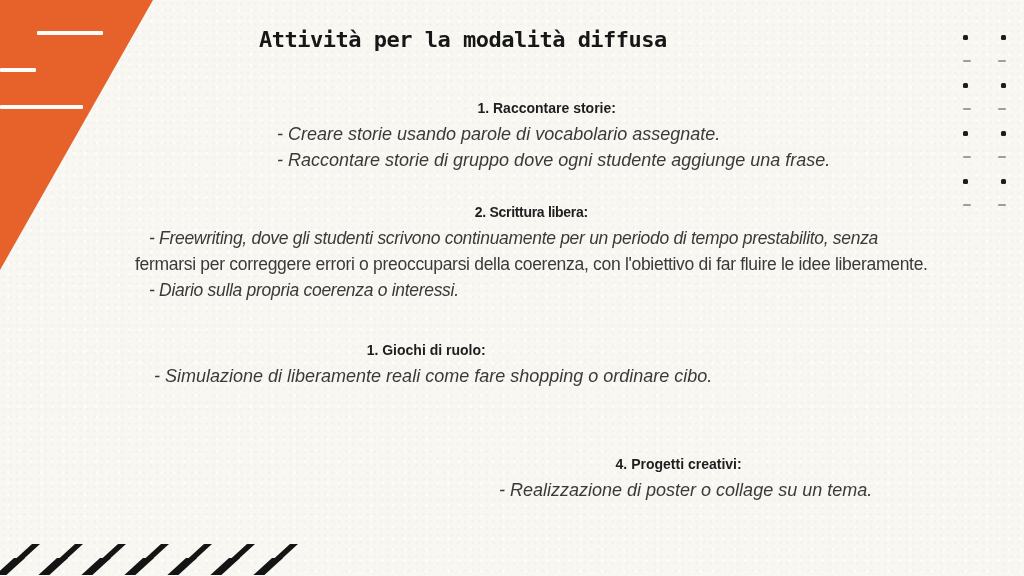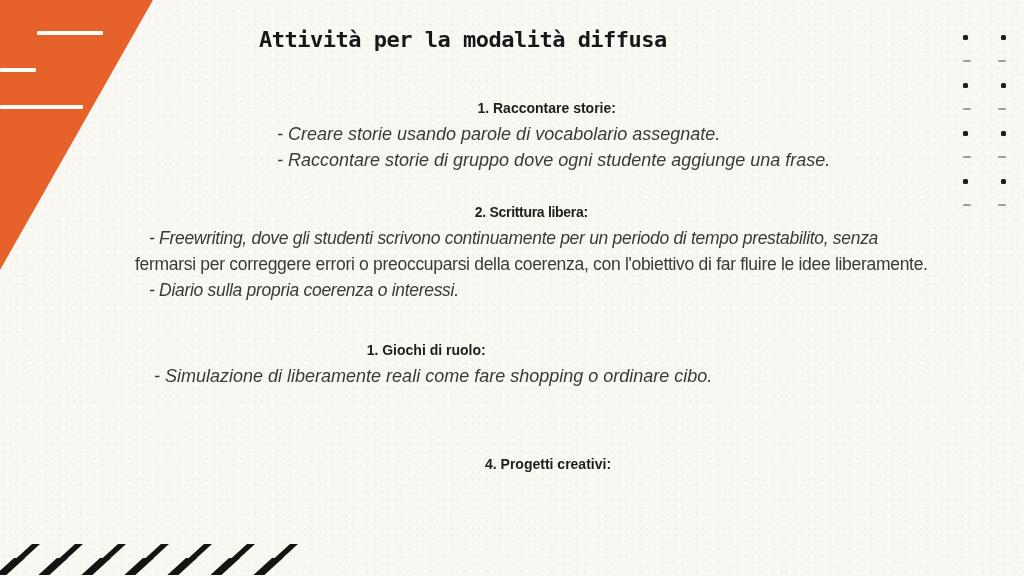--- a/index.html
+++ b/index.html
@@ -121,20 +121,21 @@
     <div class="line indent">- Diario sulla propria coerenza o interessi.</div>
   </div>
 
   <div class="section s3">
     <div class="heading">1. Giochi di ruolo:</div>
     <div class="line indent">- Simulazione di liberamente reali come fare shopping o ordinare cibo.</div>
   </div>
 
   <div class="section s4">
     <div class="heading">4. Progetti creativi:</div>
+    <div class="line indent">- Realizzazione di poster o collage su un tema.</div>
   </div>
 
   <svg class="stripes" viewBox="0 0 310 33" xmlns="http://www.w3.org/2000/svg">
     <g transform="translate(6,0)">
       <polygon points="26,1 34,1 15.4,18 7.4,18"></polygon>
         <polygon points="8,15 19,15 0.4,32 -10.6,32"></polygon>
     </g>
     <g transform="translate(49,0)">
       <polygon points="26,1 34,1 15.4,18 7.4,18"></polygon>
         <polygon points="8,15 19,15 0.4,32 -10.6,32"></polygon>

